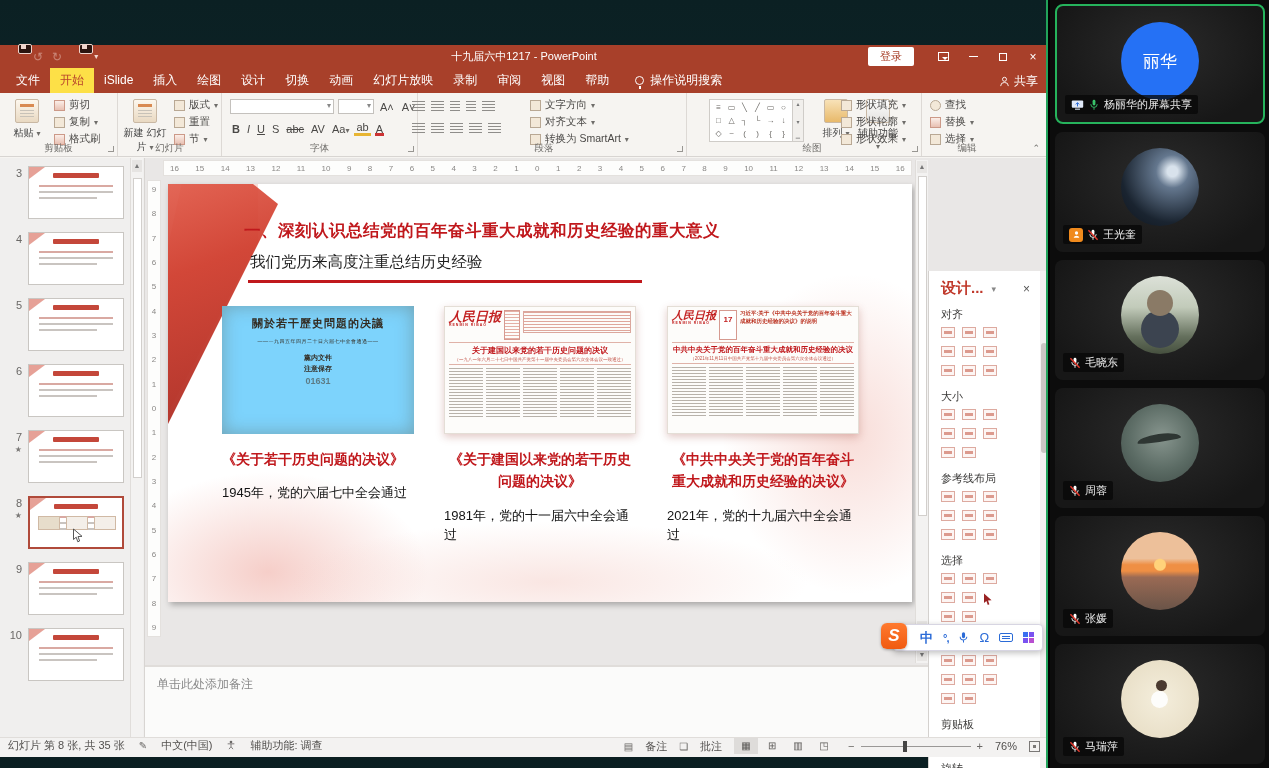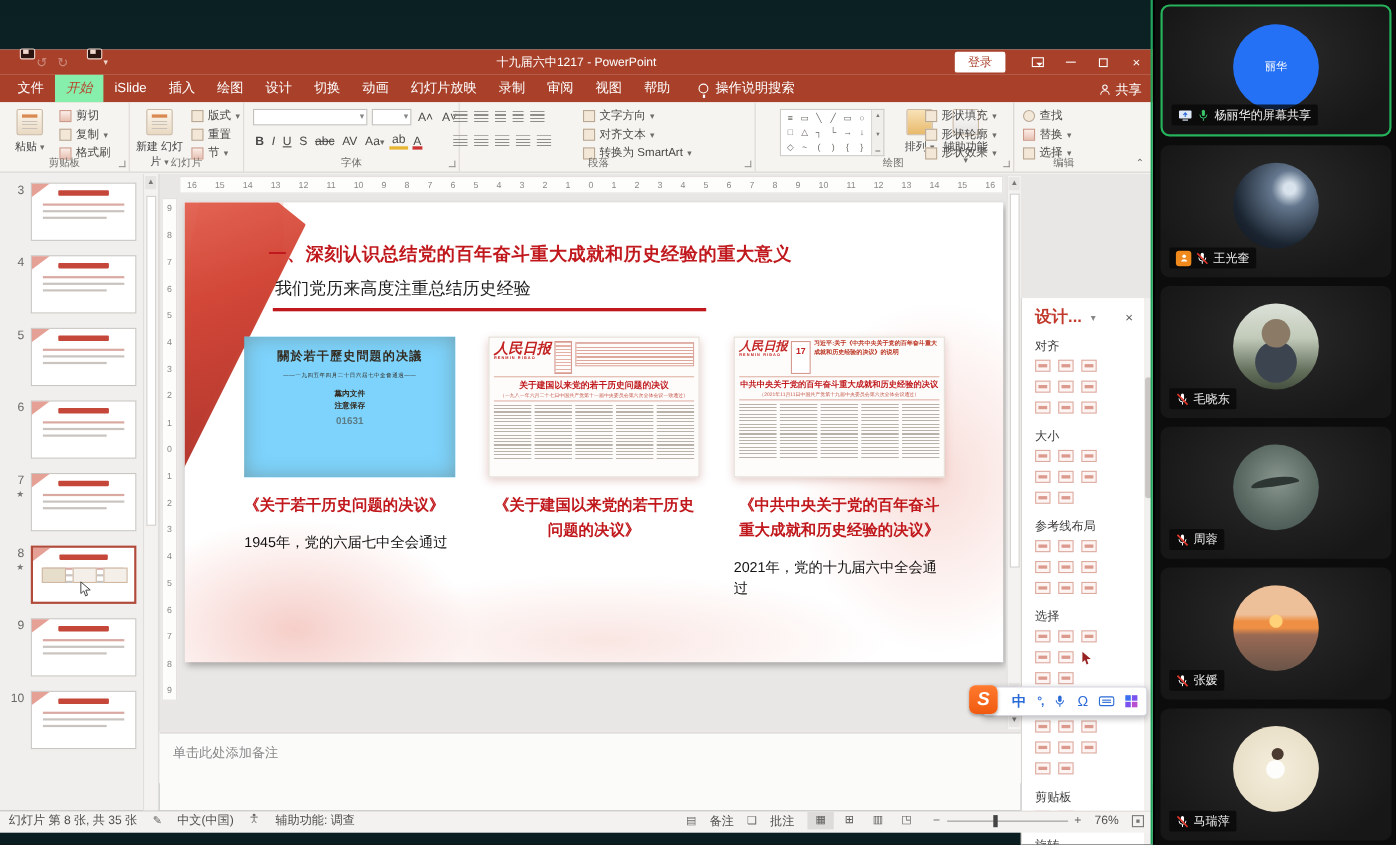--- a/index.html
+++ b/index.html
@@ -25,21 +25,21 @@
   .login-btn { background:#fff; color:#a8402a; font-size:11px; padding:2px 12px; border-radius:2px; margin-right:14px; }
   .wc { width:30px; height:23px; display:flex; align-items:center; justify-content:center; color:#fff; font-size:12px; }
   .wc .ribopt { width:11px; height:9px; border:1px solid #fff; position:relative; }
   .wc .ribopt::after { content:""; position:absolute; left:3px; top:4px; border:3px solid transparent; border-top-color:#fff; }
   .wc .minbar { width:9px; height:1px; background:#fff; }
   .wc .maxbox { width:8px; height:8px; border:1px solid #fff; }
 
   .tabrow { position:absolute; left:0; top:23px; width:100%; height:25px; background:#a8402a; display:flex; align-items:flex-end; }
   .tabs { display:flex; height:25px; padding-left:6px; }
   .tab { height:25px; line-height:25px; padding:0 10px; color:#fff; font-size:12px; white-space:nowrap; }
-  .tab.active { background:#86efac; color:#b8432c;font-style:italic; }
+  .tab.active { background:#fde047; color:#b8432c; }
   .tellme { display:flex; align-items:center; gap:6px; color:#fff; font-size:12px; margin-left:16px; height:25px; }
   .bulb { width:9px; height:9px; border:1px solid #fff; border-radius:50%; position:relative; }
   .bulb::after { content:""; position:absolute; left:3px; top:9px; width:2px; height:3px; background:#fff; }
   .share-btn { position:absolute; right:10px; bottom:3px; display:flex; align-items:center; gap:4px; color:#fff; font-size:12px; }
 
   
   .ribbon { position:absolute; left:0; top:48px; width:100%; height:64px; background:#f6f4f1; border-bottom:1px solid #d8d5d2; }
   .rgroup { position:absolute; top:0; height:63px; border-right:1px solid #ddd9d5; }
   .gname { position:absolute; bottom:1px; left:0; right:0; text-align:center; font-size:9.5px; color:#6f6d6a; }
   .launch { position:absolute; right:3px; bottom:4px; width:6px; height:6px; border-right:1px solid #989692; border-bottom:1px solid #989692; }
@@ -180,21 +180,21 @@
   .kbd::after { content:""; position:absolute; left:2px; top:2px; right:2px; height:1px; background:#2b6bd7; box-shadow:0 2px 0 #2b6bd7; }
   .gridic { width:11px; height:11px; position:relative; }
   .gridic::before { content:""; position:absolute; left:0; top:0; width:5px; height:5px; background:#3b6ff0; box-shadow:6px 0 0 #7a52f0, 0 6px 0 #7a52f0, 6px 6px 0 #b84fd0; }
 
   
   .meet { position:absolute; left:1050px; top:0; width:219px; height:768px; background:#0c0c0c; }
   .tile { position:absolute; left:5px; width:210px; height:120px; border-radius:8px;
     background:radial-gradient(ellipse at 50% 38%, #2b2b2b, #171717 78%); overflow:hidden; }
   .tile.active { border:2px solid #26b35c; }
   .avatar { position:absolute; left:50%; top:16px; transform:translateX(-50%); width:78px; height:78px; border-radius:50%; display:flex; align-items:center; justify-content:center; }
-  .avatar.blue { background:#2571f5; color:#fff; font-size:10px; }
+  .avatar.blue { background:#2571f5; color:#fff; font-size:17px; }
   .avatar.night { background:radial-gradient(circle at 66% 30%, #d8e2ec 0 7%, #64778e 22%, #1a2430 68%, #0e141d 100%); }
   .avatar.portrait { background:linear-gradient(#dce1d8 0%, #c2cbba 40%, #646f5c 78%, #46503f 100%); }
   .avatar.portrait::after { content:""; position:absolute; left:26px; top:14px; width:26px; height:26px; border-radius:50%; background:#8a7a66; box-shadow:0 26px 0 6px #3c4450; }
   .avatar.bird { background:radial-gradient(circle at 52% 42%, #88968f, #5b6b64 55%, #3d4a45 100%); }
   .avatar.bird::after { content:""; position:absolute; left:16px; top:30px; width:44px; height:8px; background:#2e3633; border-radius:50% 50% 50% 50%/80% 80% 20% 20%; transform:rotate(-8deg); }
   .avatar.sunset { background:radial-gradient(circle at 50% 42%, #ffd27a 0 9%, rgba(255,180,90,.0) 11%), linear-gradient(#edc09a 0 34%, #ef8f44 42% 50%, #9a6a54 58%, #6a5448 100%); }
   .avatar.illu { background:radial-gradient(#f4eedc, #e8dec6 80%); }
   .avatar.illu::after { content:""; position:absolute; left:35px; top:20px; width:11px; height:11px; border-radius:50%; background:#4a3a30; box-shadow:-2px 14px 0 3px #fdfdfb; }
   .chip { position:absolute; left:8px; bottom:8px; background:rgba(8,8,8,.78); border-radius:2px; padding:2px 6px; display:flex; align-items:center; gap:4px; color:#ececec; font-size:11px; white-space:nowrap; max-width:194px; }
   .pbadge { width:14px; height:14px; background:#f08a1d; border-radius:3px; display:flex; align-items:center; justify-content:center; }
@@ -654,20 +654,21 @@
                 <div class="np-subline">（一九八一年六月二十七日中国共产党第十一届中央委员会第六次全体会议一致通过）</div>
                 <div class="np-body">
                     <i></i>
                     <i></i>
                     <i></i>
                     <i></i>
                     <i></i>
                   </div>
               </div>
               <div class="cap">《关于建国以来党的若干历史问题的决议》</div>
+              <div class="desc">1981年，党的十一届六中全会通过</div>
             </div>
 
             <div class="col c3">
               <div class="img news">
                 <div class="np-head">
                   <span class="masthead" style="font-size:11px"><span>人民日报</span><small>RENMIN RIBAO</small></span>
                   <span class="edbox date">17</span>
                   <span class="np-sidenote">习近平:关于《中共中央关于党的百年奋斗重大成就和历史经验的决议》的说明</span>
                 </div>
                 <div class="np-headline" style="font-size:7.5px">中共中央关于党的百年奋斗重大成就和历史经验的决议</div>

